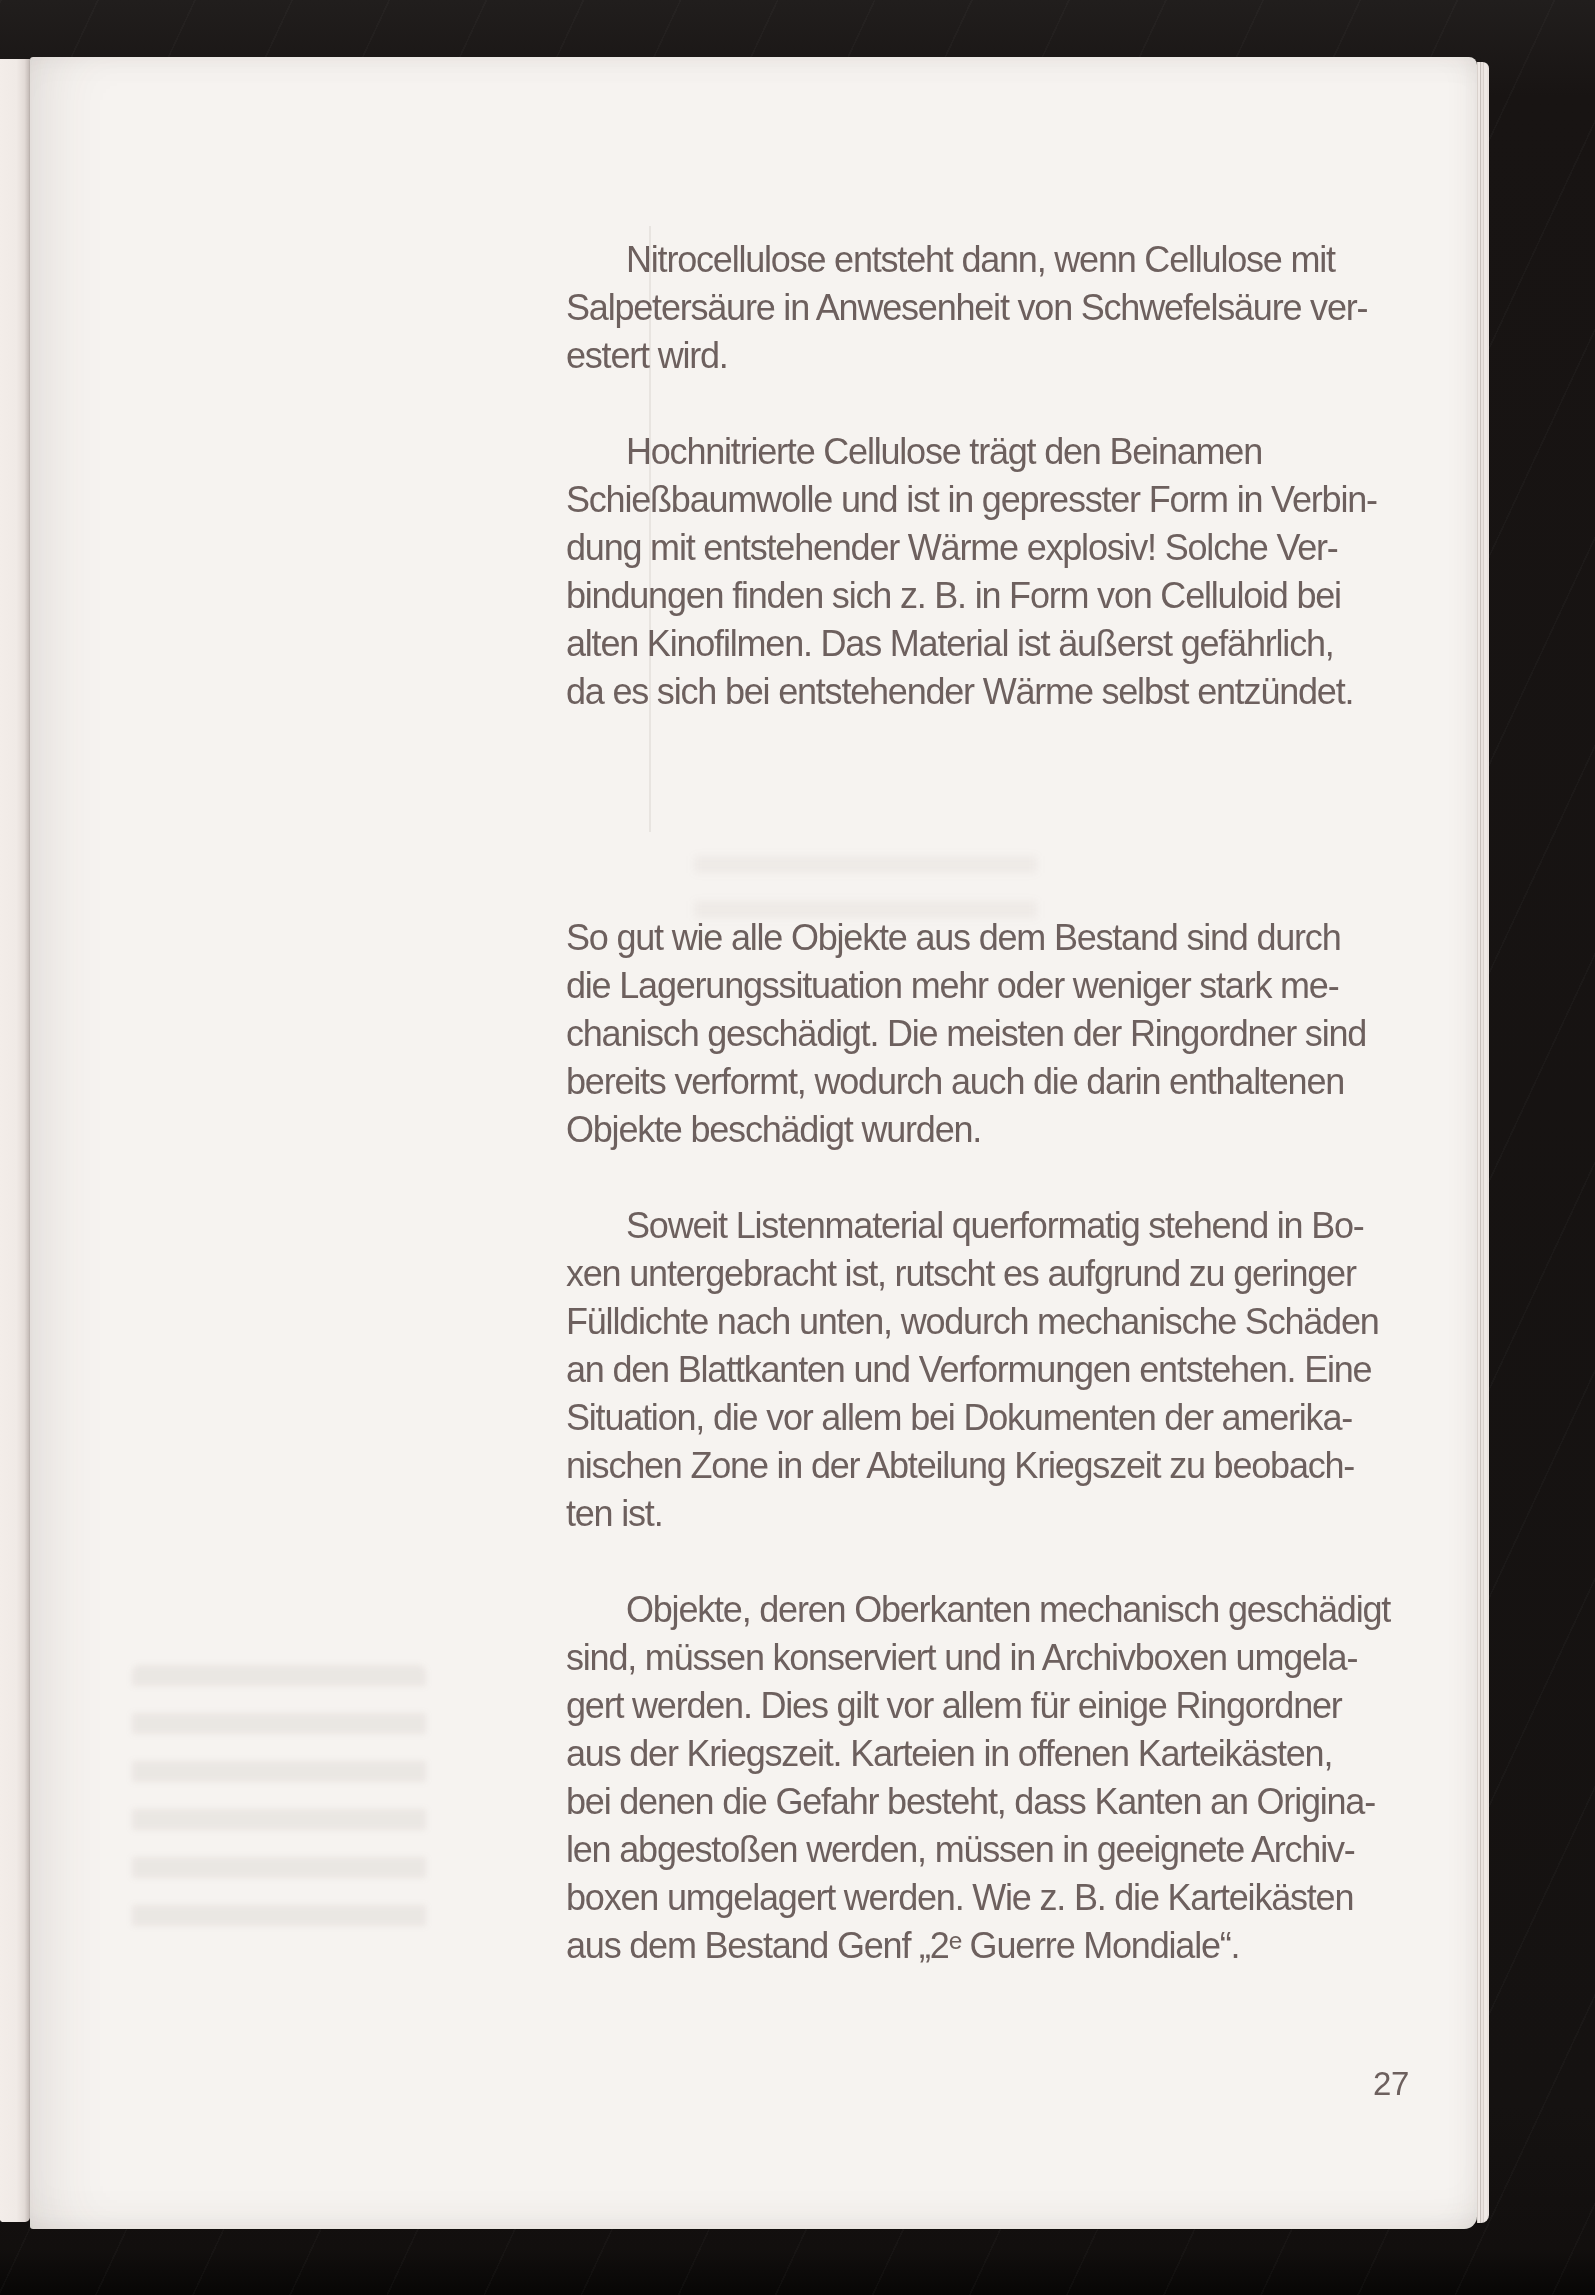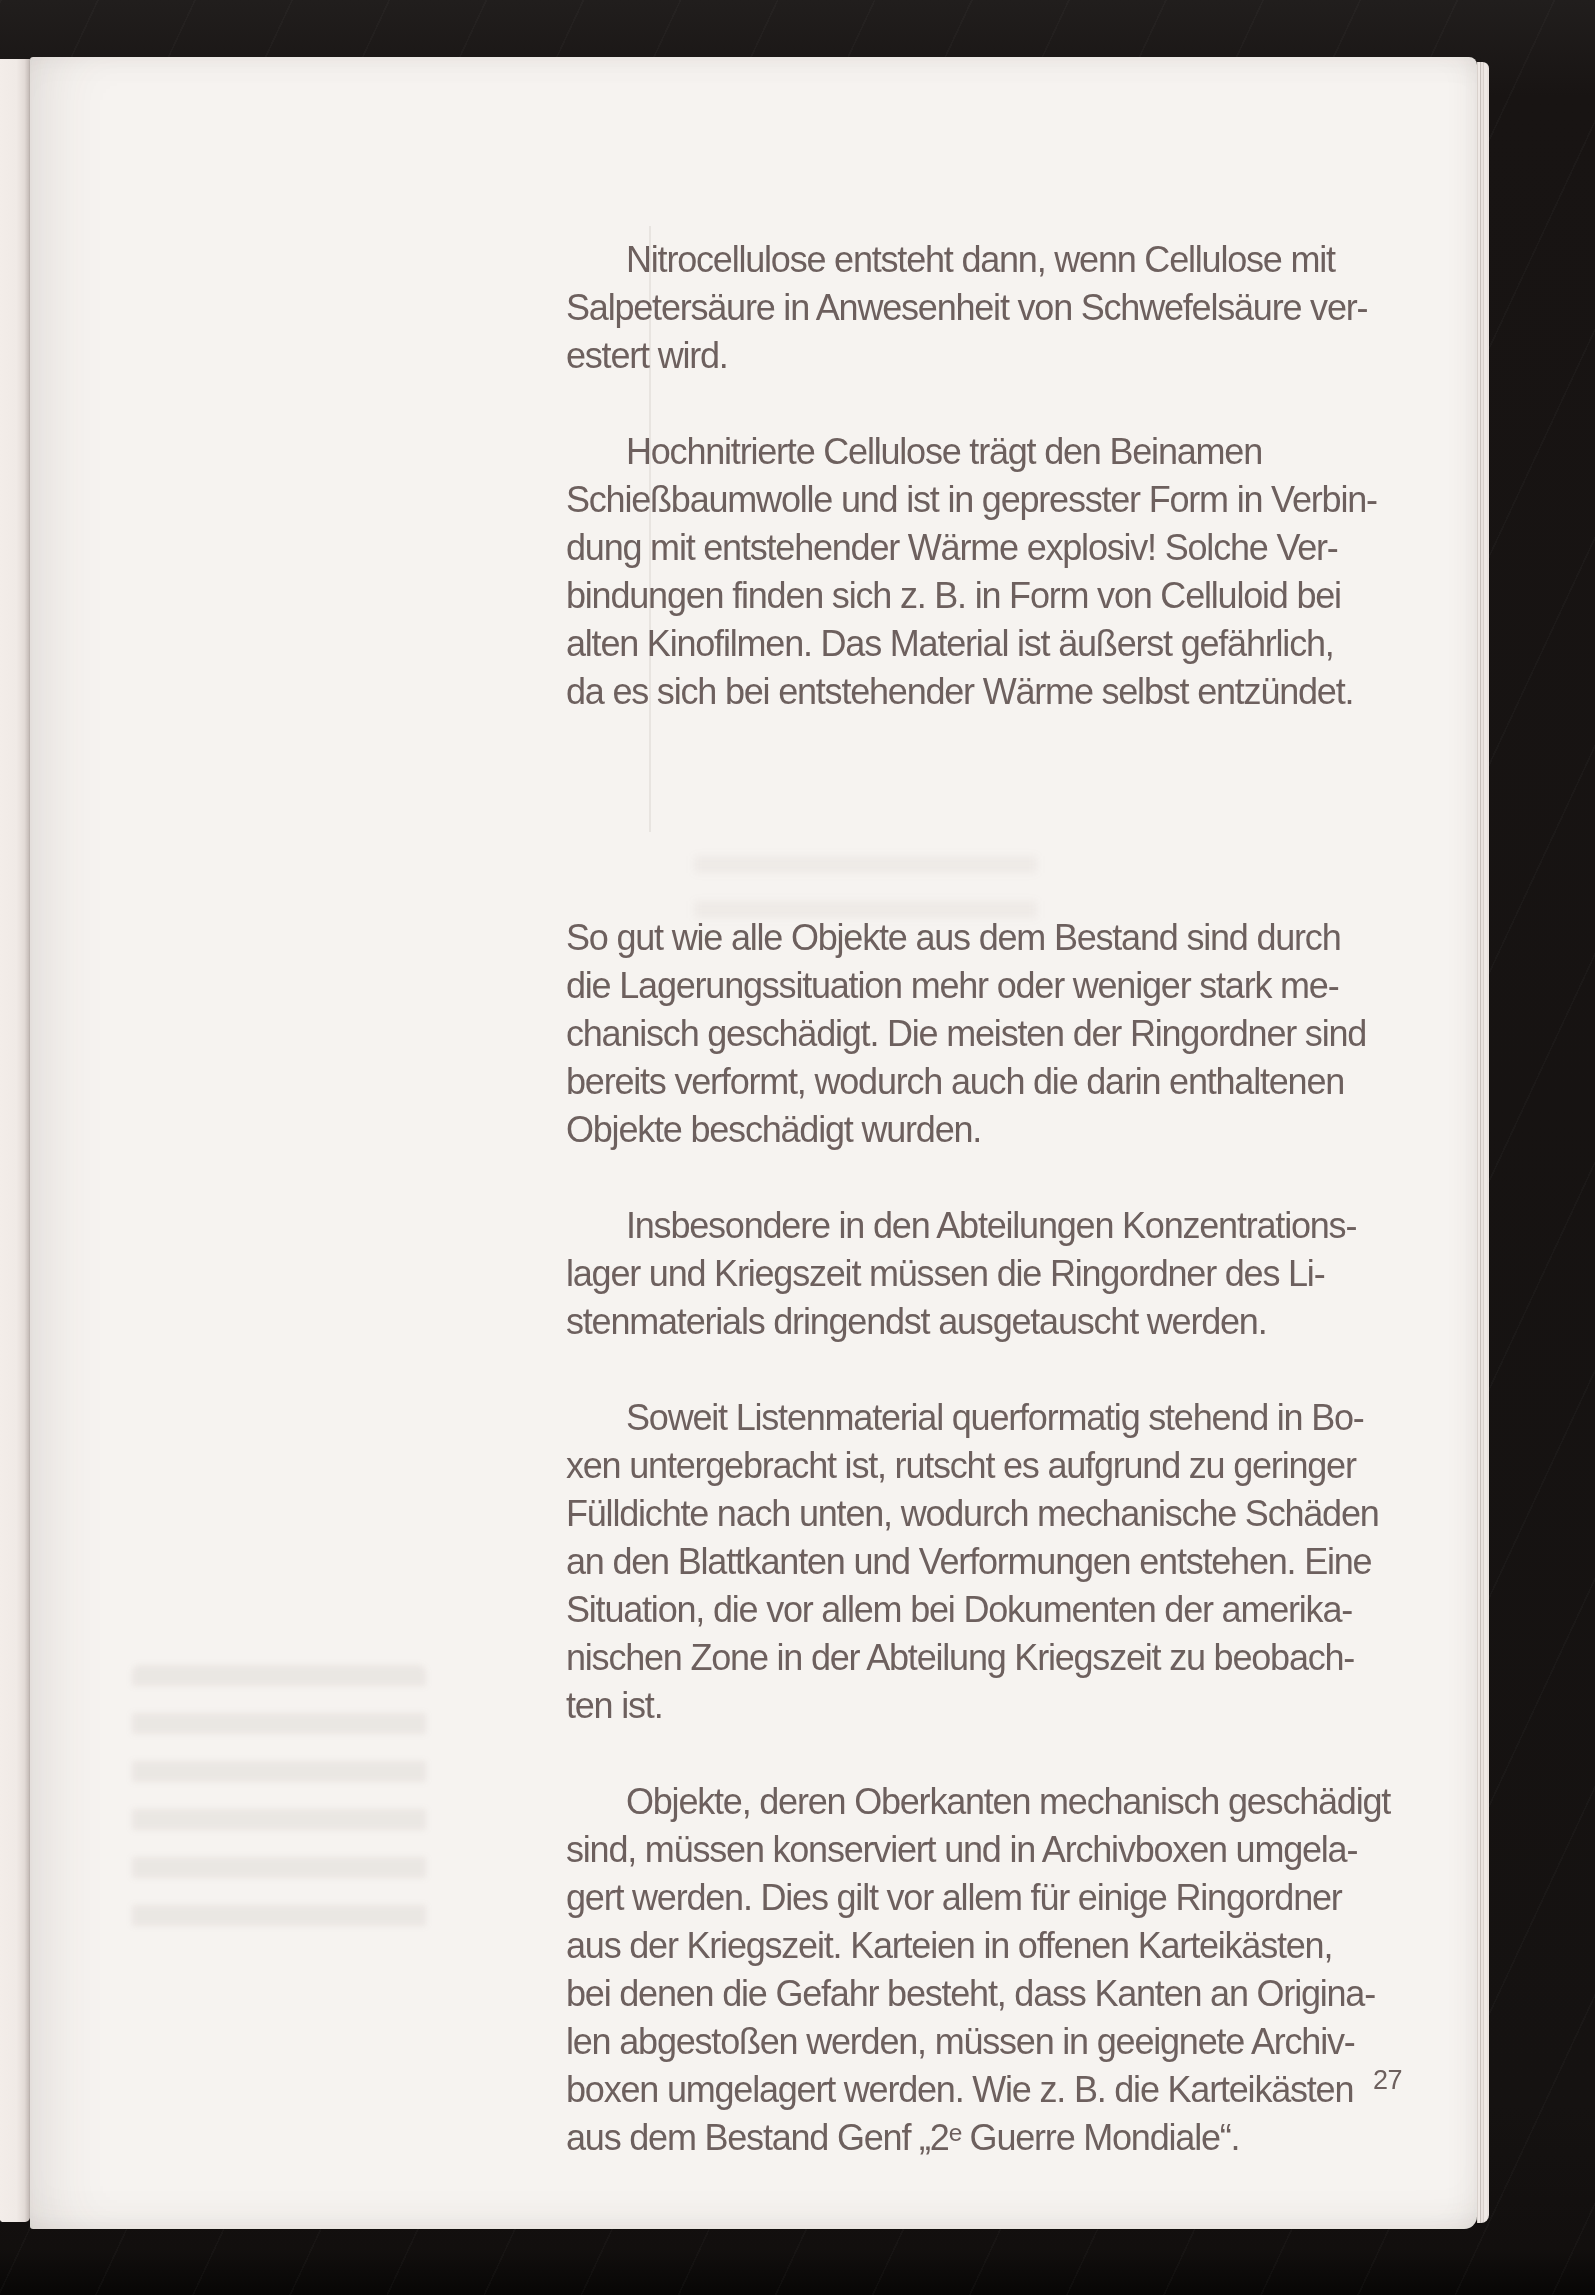--- a/index.html
+++ b/index.html
@@ -49,21 +49,21 @@
     position:absolute;left:536px;top:131px;width:893px;
     font-size:36px;line-height:48px;letter-spacing:-1.2px;
     color:var(--text);
     white-space:pre-line;
   }
   .para{margin:0;}
   .para.indent{text-indent:60px;}
   .section-gap{margin-top:102px;}
   .page-number{
     position:absolute;left:1343px;top:2008px;
-    font-size:27px;letter-spacing:-0.4px;color:var(--text);
+    font-size:33px;letter-spacing:-0.4px;color:var(--text);
   }
   
   .ghost-marginalia{
     position:absolute;left:102px;top:1608px;width:294px;height:271px;
     background:repeating-linear-gradient(180deg,
       rgba(122,103,96,0.085) 0 21px, rgba(122,103,96,0) 21px 48px);
     filter:blur(3.2px);border-radius:8px;
   }
   .ghost-midline{
     position:absolute;left:664px;top:799px;width:343px;height:89px;
@@ -97,23 +97,20 @@
 dung mit entstehender Wärme explosiv! Solche Ver-
 bindungen finden sich z. B. in Form von Celluloid bei
 alten Kinofilmen. Das Material ist äußerst gefährlich,
 da es sich bei entstehender Wärme selbst entzündet.</p>
 
     <p class="para section-gap">So gut wie alle Objekte aus dem Bestand sind durch
 die Lagerungssituation mehr oder weniger stark me-
 chanisch geschädigt. Die meisten der Ringordner sind
 bereits verformt, wodurch auch die darin enthaltenen
 Objekte beschädigt wurden.</p>
-    <p class="para indent">Insbesondere in den Abteilungen Konzentrations-
-lager und Kriegszeit müssen die Ringordner des Li-
-stenmaterials dringendst ausgetauscht werden.</p>
     <p class="para indent">Soweit Listenmaterial querformatig stehend in Bo-
 xen untergebracht ist, rutscht es aufgrund zu geringer
 Fülldichte nach unten, wodurch mechanische Schäden
 an den Blattkanten und Verformungen entstehen. Eine
 Situation, die vor allem bei Dokumenten der amerika-
 nischen Zone in der Abteilung Kriegszeit zu beobach-
 ten ist.</p>
     <p class="para indent">Objekte, deren Oberkanten mechanisch geschädigt
 sind, müssen konserviert und in Archivboxen umgela-
 gert werden. Dies gilt vor allem für einige Ringordner

